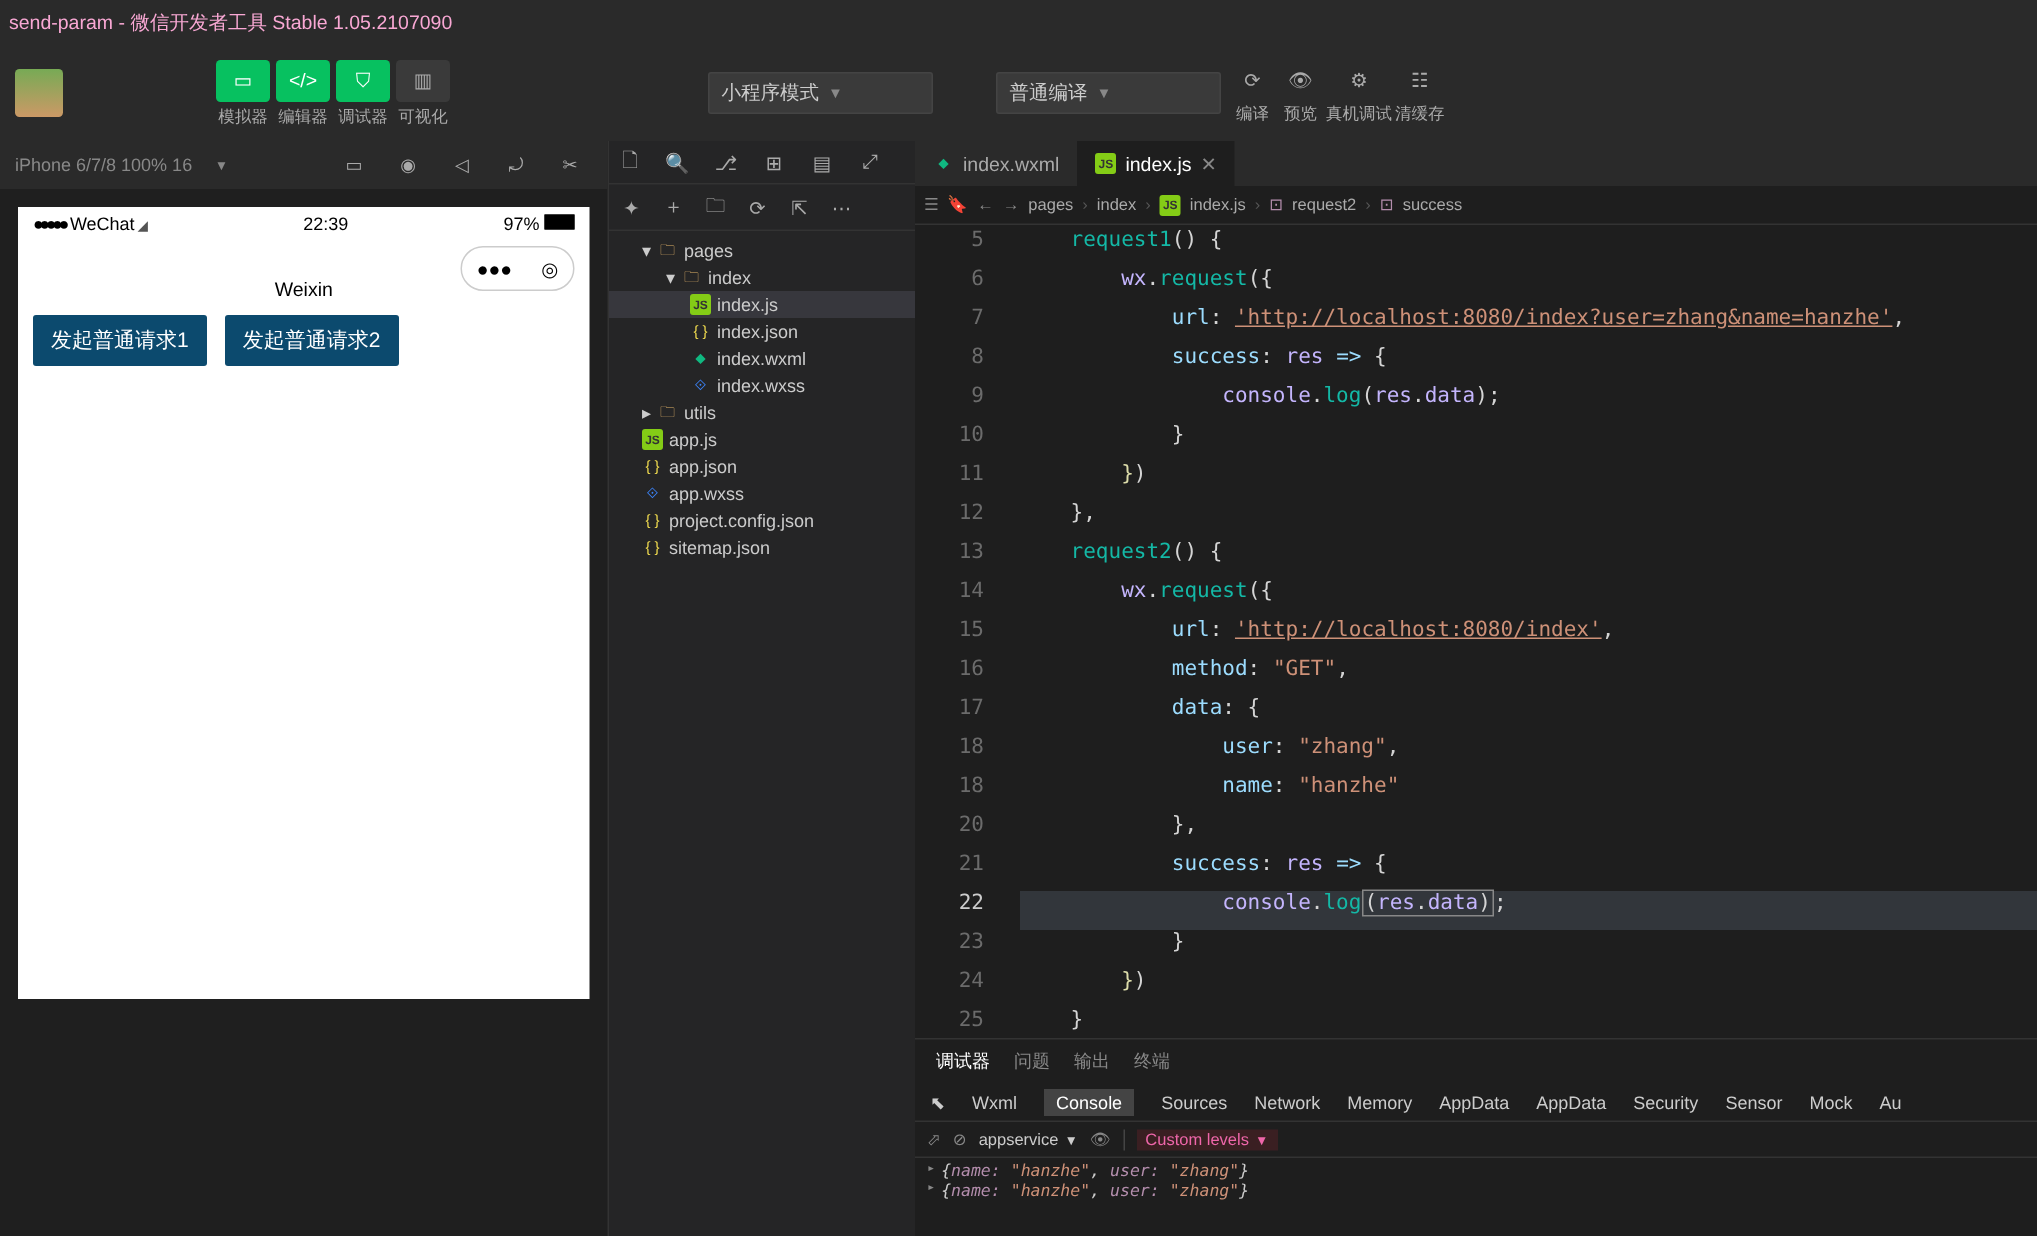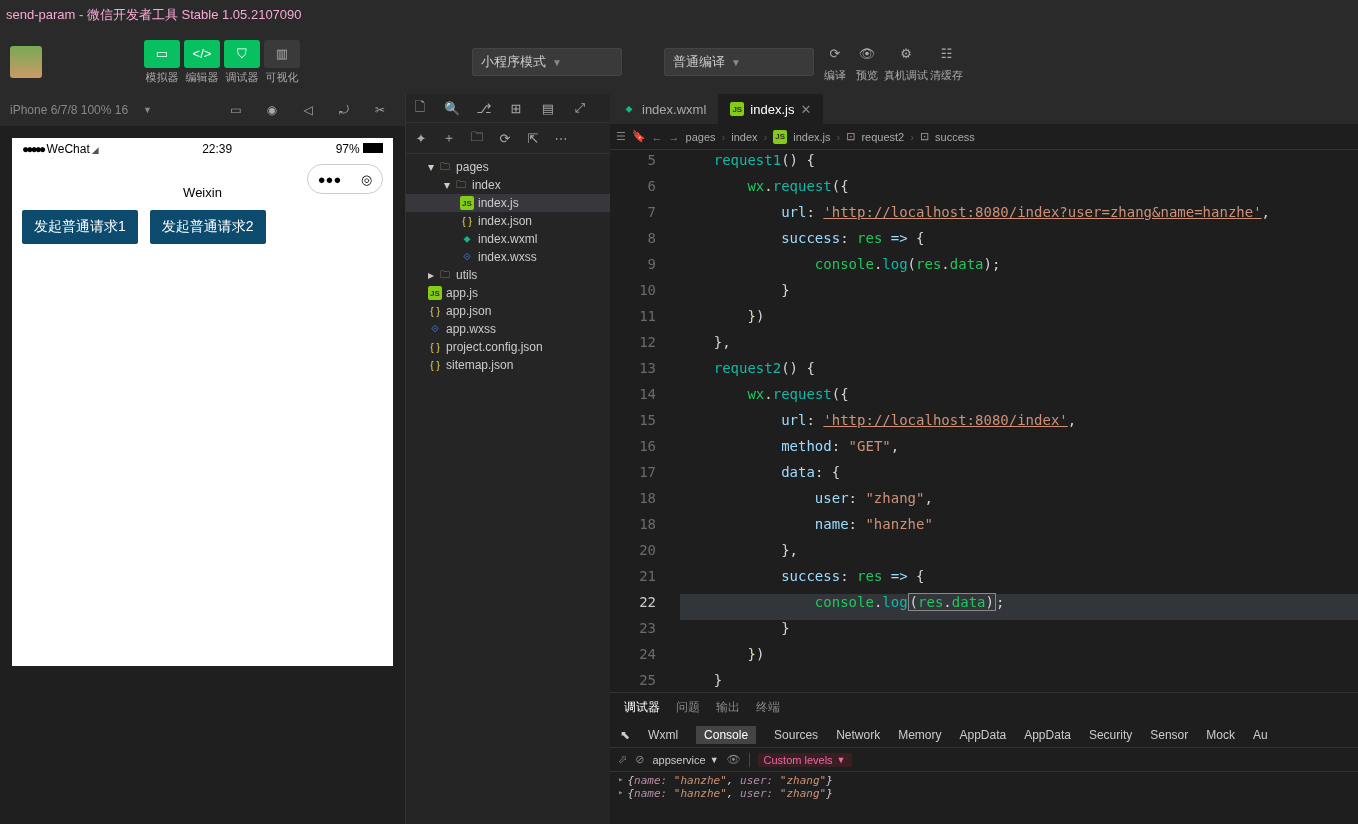--- a/index.html
+++ b/index.html
@@ -58,21 +58,21 @@
   .gutter { width: 70px; text-align: right; color: #6b6b6b; padding-top: 2px; }
   .gutter .ln { height: 26px; padding-right: 24px; }
   .gutter .ln.cur { color: #ccc; }
   .code { flex: 1; padding-top: 2px; white-space: pre; color:#d4d4d4;}
   .code .line { height: 26px; }
   .code .line.hl { background: #32363b; position:relative; }
   .tok-fn { color:#14b8a6;}
   .tok-key { color:#9cdcfe;}
   .tok-str { color:#ce9178;}
   .tok-url { color:#ce9178; text-decoration: underline;}
-  .tok-var { color:#22c55e;}
+  .tok-var { color:#c4b5fd;}
   .tok-punc { color:#dcdcaa;}
   .tok-brace { color:#d4d4d4;}
   .tok-curs { border:1px solid #888; padding:0 1px;}
   .bottom-panel { height: 132px; border-top: 1px solid #333; background: #1e1e1e; display:flex; flex-direction: column;}
   .bptabs { display: flex; gap: 16px; padding: 6px 14px; font-size: 12px; color: #888;}
   .bptabs .t { cursor:pointer;}
   .bptabs .t.act { color: #fff; }
   .devtools-tabs { display:flex; align-items:center; gap:18px; padding:2px 10px; font-size:12px; color:#ccc; border-bottom:1px solid #333; height:26px;}
   .devtools-tabs .dt { cursor:pointer; }
   .devtools-tabs .dt.act { background:#444; padding:2px 8px; color:#fff;}

